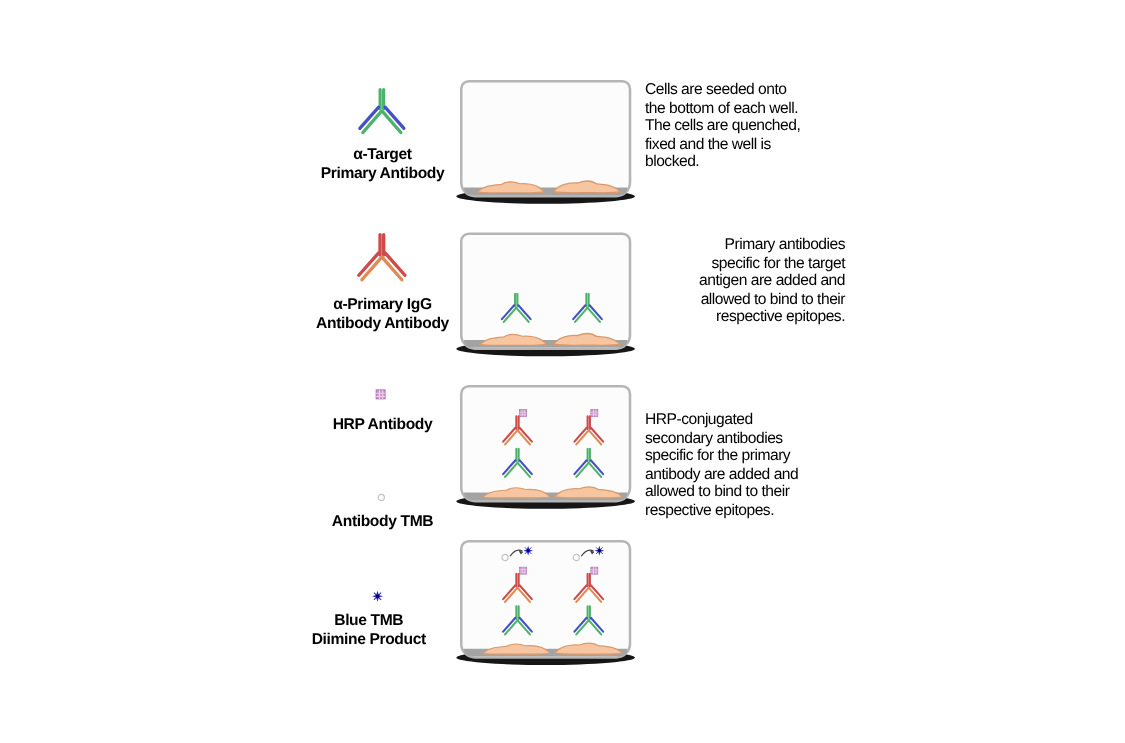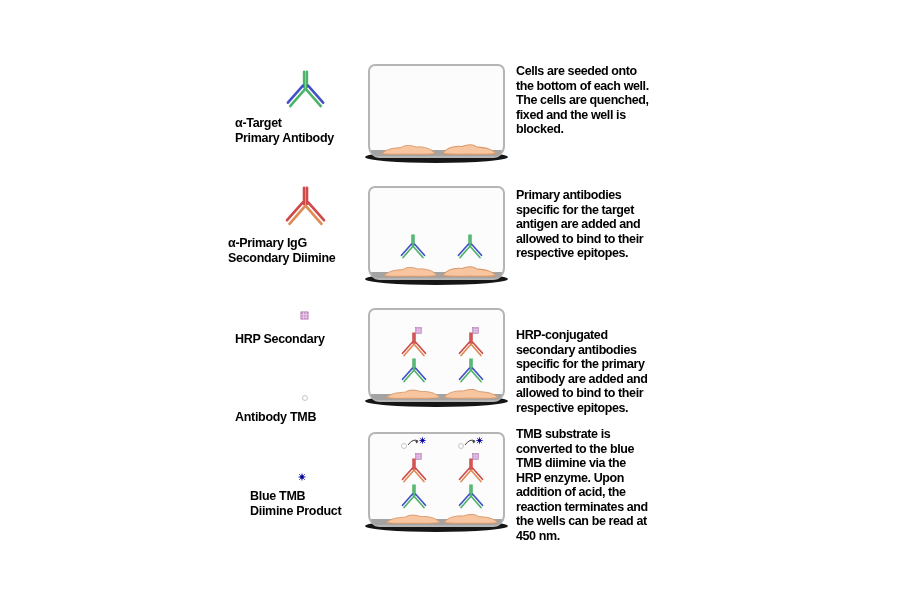--- a/index.html
+++ b/index.html
@@ -2,25 +2,25 @@
 <html style="--primary-green: #4db36b; --primary-blue: #4450c8; --secondary-red: #d04a4a; --secondary-orange: #e08a55; --hrp-pink: #cf97cf; --hrp-pink-light: #ecd0ec; --hrp-border: #a770a7; --tmb-gray: #c2c2c2; --diimine-blue: #2a2ac4; --diimine-dark: #00006e; --cell-fill: #f7c5a0; --cell-stroke: #d89a6c; --well-border: #b5b5b5; --well-floor: #a3a3a3; --well-base: #161616; --well-bg: #fcfcfc; --arrow-gray: #444444; --text: #000000;"><head>
 <meta charset="utf-8">
 <style>
   html,body { margin:0; padding:0; background:#ffffff; }
   .canvas {
     position:relative; width:900px; height:594px; background:#ffffff;
     font-family:"Liberation Sans", sans-serif; overflow:hidden;
   }
   .pre { white-space:pre-line; }
   .lbl {
-    position:absolute; text-align:left; font-weight:bold; color:#000;
+    position:absolute; text-align:center; font-weight:bold; color:#000;
     font-size:12.5px; line-height:15px; letter-spacing:-0.3px;
   }
   .desc {
-    position:absolute; width:160px; font-weight:bold; color:#000;
+    position:absolute; width:160px; font-weight:normal; color:#000;
     font-size:12.5px; line-height:14.5px; letter-spacing:-0.4px; text-align:left;
   }
   .well { position:absolute; width:137px; height:94px; }
   .well-base {
     position:absolute; left:-3px; right:-3px; bottom:-5px; height:12px;
     background:var(--well-base,#161616); border-radius:50%; z-index:1;
   }
   .well-glass {
     position:absolute; inset:0; background:var(--well-bg,#fcfcfc);
     border:2px solid var(--well-border,#b5b5b5);
@@ -112,46 +112,46 @@
   <div class="desc pre" style="left:516px; top:64px;">Cells are seeded onto
 the bottom of each well.
 The cells are quenched,
 fixed and the well is
 blocked.</div>
 
   <svg class="icon-abs" style="left:283px; top:186px;" width="45" height="45" viewBox="0 0 40 40">
     <use href="#sym-ab-secondary"></use>
   </svg>
   <div class="lbl pre" style="left:228px; top:236px; width:156px;">α-Primary IgG
-Secondary Diimine</div>
+Antibody Antibody</div>
 
   <div class="well" style="left:368px; top:186px;">
     <div class="well-base"></div>
     <div class="well-glass"></div>
     <div class="well-floor"></div>
     <svg class="well-content" width="133" height="90">
       <use href="#sym-cell" x="12" y="75" width="57" height="14"></use>
       <g transform="translate(199,0) scale(-1,1)">
         <use href="#sym-cell" x="71" y="74" width="57" height="15"></use>
       </g>
       <use href="#sym-ab-primary" x="29" y="46" width="28" height="28"></use>
       <use href="#sym-ab-primary" x="86" y="46" width="28" height="28"></use>
     </svg>
   </div>
 
-  <div class="desc pre" style="left:516px; top:188px;">Primary antibodies
+  <div class="desc pre" style="left:516px; top:188px;text-align:right;">Primary antibodies
 specific for the target
 antigen are added and
 allowed to bind to their
 respective epitopes.</div>
 
   <svg class="icon-abs" style="left:300px; top:311px;" width="9" height="9" viewBox="0 0 10 10">
     <use href="#sym-hrp"></use>
   </svg>
-  <div class="lbl" style="left:235px; top:332px; width:142px;">HRP Secondary</div>
+  <div class="lbl" style="left:235px; top:332px; width:142px;">HRP Antibody</div>
 
   <div class="well" style="left:368px; top:308px;">
     <div class="well-base"></div>
     <div class="well-glass"></div>
     <div class="well-floor"></div>
     <svg class="well-content" width="133" height="90">
       <use href="#sym-cell" x="14" y="76" width="58" height="13"></use>
       <g transform="translate(202,0) scale(-1,1)">
         <use href="#sym-cell" x="72" y="75" width="58" height="14"></use>
       </g>
@@ -174,21 +174,21 @@
 respective epitopes.</div>
 
   <svg class="icon-abs" style="left:301px; top:394px;" width="8" height="8" viewBox="0 0 10 10">
     <use href="#sym-tmb"></use>
   </svg>
   <div class="lbl" style="left:235px; top:410px; width:142px;">Antibody TMB</div>
 
   <svg class="icon-abs" style="left:297px; top:472px;" width="10" height="10" viewBox="0 0 12 12">
     <use href="#sym-star"></use>
   </svg>
-  <div class="lbl pre" style="left:250px; top:489px; width:142px;">Blue TMB
+  <div class="lbl pre" style="left:224px; top:489px; width:142px;">Blue TMB
 Diimine Product</div>
 
   <div class="well" style="left:368px; top:432px; height:95px;">
     <div class="well-base"></div>
     <div class="well-glass"></div>
     <div class="well-floor"></div>
     <svg class="well-content" width="133" height="91">
       <use href="#sym-cell" x="14" y="77" width="58" height="13"></use>
       <g transform="translate(202,0) scale(-1,1)">
         <use href="#sym-cell" x="72" y="76" width="58" height="14"></use>
@@ -205,22 +205,14 @@
       <use href="#sym-ab-primary" x="87" y="50" width="28" height="28"></use>
       <use href="#sym-ab-secondary" x="87" y="24" width="28" height="28"></use>
       <use href="#sym-hrp" x="102" y="19" width="7" height="7"></use>
       <use href="#sym-tmb" x="87" y="8" width="8" height="8"></use>
       <path class="sk-arrow" d="M95 11 Q100 4 105 7"></path>
       <path class="fl-arrow" d="M105.5 7.5 L101.8 6.2 L103.6 9.6 Z"></path>
       <use href="#sym-star" x="105" y="2" width="9" height="9"></use>
     </svg>
   </div>
 
-  <div class="desc pre" style="left:516px; top:427px;">TMB substrate is
-converted to the blue
-TMB diimine via the
-HRP enzyme. Upon
-addition of acid, the
-reaction terminates and
-the wells can be read at
-450 nm.</div>
 
 </div>
 
 </body></html>

